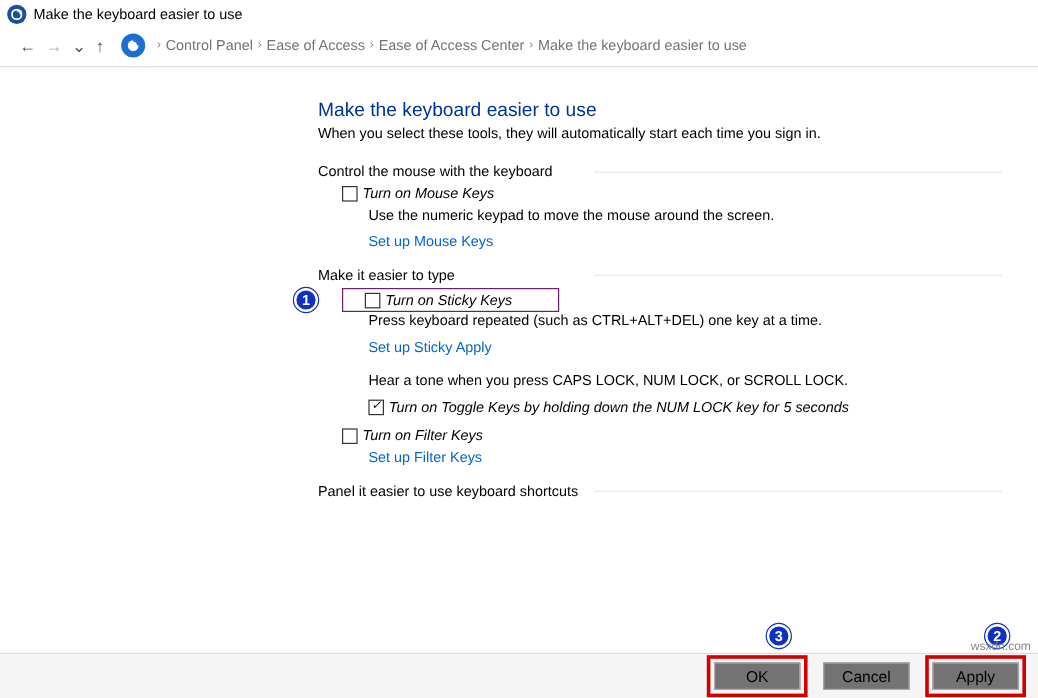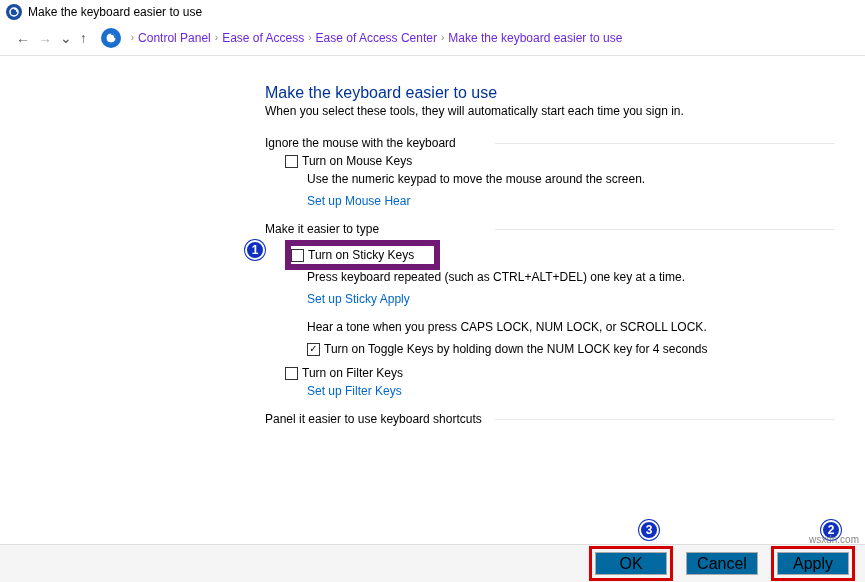--- a/index.html
+++ b/index.html
@@ -36,21 +36,21 @@
     user-select:none;
   }
   .nav-btn.disabled { color: #b0b0b0; }
   .addr-icon {
     width:20px; height:20px; border-radius:50%;
     background:#1a6fcf; color:#fff;
     display:inline-flex; align-items:center; justify-content:center;
     margin: 0 6px 0 10px; font-size:11px;
   }
   .sep { color:#888; padding:0 4px; font-size:10px;}
-  .crumb { color:#6d28d9; }
+  .crumb { color:#737373; }
   .content {
     position:absolute;
     left:0; right:0; top:56px; bottom:38px;
     overflow:hidden;
   }
   .inner {
     margin-left: 265px;
     width: 570px;
     padding-top: 28px;
   }
@@ -65,38 +65,39 @@
   .section-label::after{
     content:"";
     position:absolute;
     left: 230px; right:0; top:50%;
     border-top:1px solid #e8e8e8;
   }
   .option-block { margin-left: 20px; margin-bottom: 8px;}
   .checkbox-row {
     display:flex; align-items:center; gap:4px;
     margin: 4px 0;
+    font-style: italic;
   }
   .chk {
     width:13px; height:13px; border:1px solid #333;
     display:inline-flex; align-items:center; justify-content:center;
     font-size:10px; line-height:1;
     background:#fff;
   }
   .desc { margin: 0 0 8px 22px; }
   .link {
     color: #0066cc;
     margin: 4px 0 14px 22px;
     display:block;
   }
   .sub-option { margin-left:22px; }
   .sub-option .checkbox-row { margin-left:0; }
   .red-box {
-    border: 6px solid #701a75;
-    padding: 2px 0;
+    border: 1px solid #701a75;
+    padding: 2px 18px;
   }
   .callout {
     position:absolute;
     width:20px; height:20px;
     border-radius:50%;
     background:#1030c0;
     color:#fff;
     font-weight:bold;
     display:flex; align-items:center; justify-content:center;
     font-size:12px;
@@ -108,23 +109,23 @@
     left:0; right:0; bottom:0;
     height:38px;
     border-top:1px solid #ddd;
     background:#f5f5f5;
     display:flex; align-items:center; justify-content:flex-end;
     padding-right:10px; gap:10px;
   }
   .btn {
     min-width:72px; height:23px;
     border:1px solid #aaa;
-    background:#0369a1;
+    background:#737373;
     display:inline-flex; align-items:center; justify-content:center;
-    font-size:16px;
+    font-size:13px;
   }
   .btn-wrap { position:relative; padding:3px;}
   .btn-wrap.red { border:3px solid #d40000; }
   .watermark-txt {
     position:absolute;
     right:6px; bottom:37px;
     font-size:10px; color:#888;
   }
 </style>
 </head>
@@ -160,28 +161,28 @@
   <span class="crumb">Ease of Access Center</span>
   <span class="sep">›</span>
   <span class="crumb">Make the keyboard easier to use</span>
 </div>
 
 <div class="content">
   <div class="inner">
     <h1 class="page-title">Make the keyboard easier to use</h1>
     <div class="subtitle">When you select these tools, they will automatically start each time you sign in.</div>
 
-    <div class="section-label">Ignore the mouse with the keyboard</div>
+    <div class="section-label">Control the mouse with the keyboard</div>
     <div class="option-block">
       <div class="checkbox-row">
         <span class="chk"></span>
         <span>Turn on Mouse Keys</span>
       </div>
       <div class="desc">Use the numeric keypad to move the mouse around the screen.</div>
-      <a class="link">Set up Mouse Hear</a>
+      <a class="link">Set up Mouse Keys</a>
     </div>
 
     <div class="section-label">Make it easier to type</div>
 
     <div class="option-block" style="position:relative;">
       <div class="callout" style="left:-40px; top:0px;">1</div>
       <div class="red-box" style="display:inline-block;">
         <div class="checkbox-row" style="margin:0; padding-right:20px;">
           <span class="chk"></span>
           <span>Turn on Sticky Keys</span>
@@ -189,21 +190,21 @@
       </div>
       <div class="desc">Press keyboard repeated (such as CTRL+ALT+DEL) one key at a time.</div>
       <a class="link">Set up Sticky Apply</a>
     </div>
 
     <div class="option-block">
       <div class="desc">Hear a tone when you press CAPS LOCK, NUM LOCK, or SCROLL LOCK.</div>
       <div class="sub-option">
         <div class="checkbox-row">
           <span class="chk">✓</span>
-          <span>Turn on Toggle Keys by holding down the NUM LOCK key for 4 seconds</span>
+          <span>Turn on Toggle Keys by holding down the NUM LOCK key for 5 seconds</span>
         </div>
       </div>
     </div>
 
     <div class="option-block" style="margin-top:10px;">
       <div class="checkbox-row">
         <span class="chk"></span>
         <span>Turn on Filter Keys</span>
       </div>
       <a class="link">Set up Filter Keys</a>

